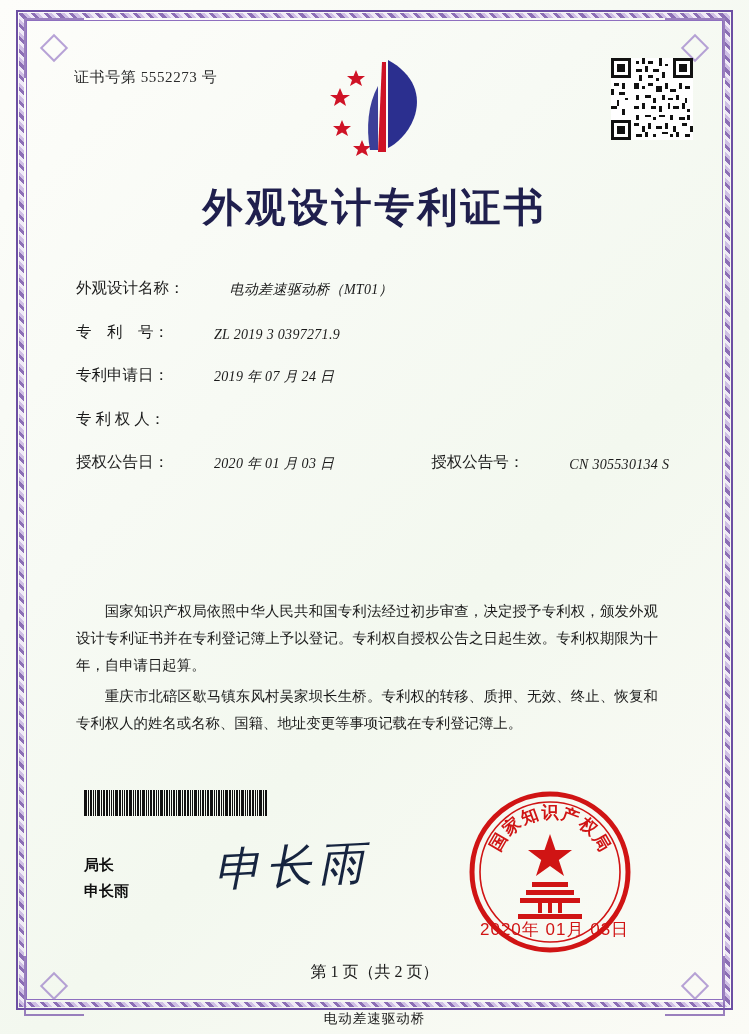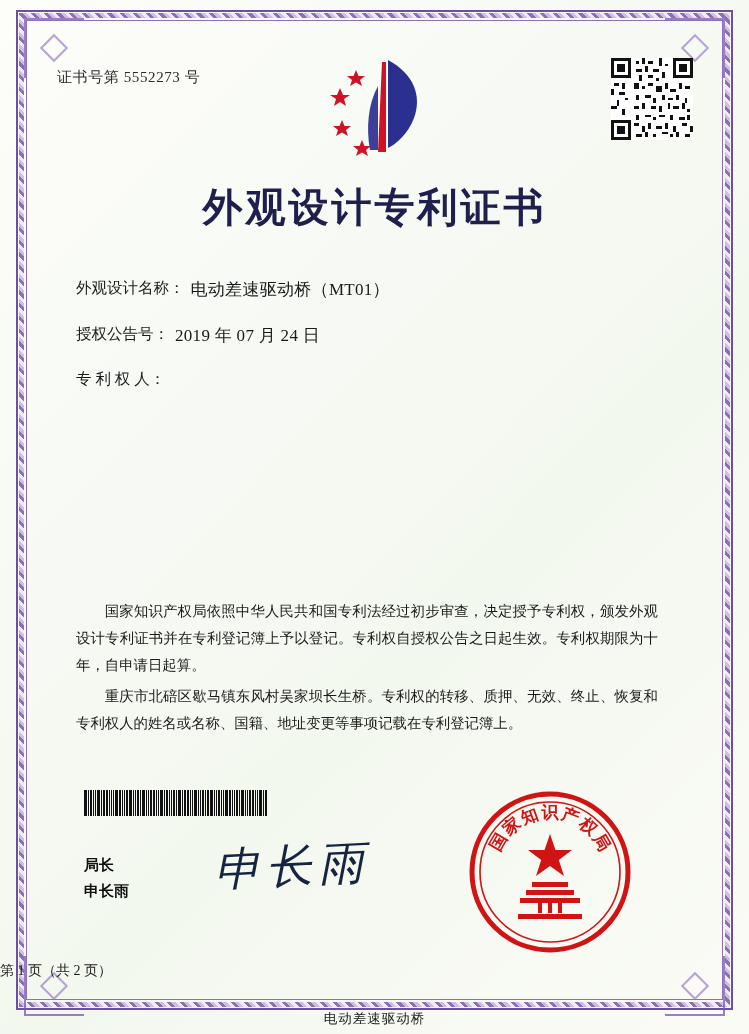--- a/index.html
+++ b/index.html
@@ -74,21 +74,21 @@
     opacity: .7;
   }
   .corner-dot.tl { left: 44px; top: 38px; }
   .corner-dot.tr { right: 44px; top: 38px; }
   .corner-dot.bl { left: 44px; bottom: 38px; }
   .corner-dot.br { right: 44px; bottom: 38px; }
 
   
   .cert-number {
     position: absolute;
-    left: 57px; top: 68px;
+    left: 74px; top: 68px;
     font-size: 15px;
     color: #2b2b2b;
     letter-spacing: .6px;
     font-family: "Liberation Serif", "DejaVu Serif", serif;
   }
 
   .emblem {
     position: absolute;
     left: 322px; top: 52px;
     width: 110px; height: 108px;
@@ -116,34 +116,36 @@
   .fields {
     position: absolute;
     left: 76px;
     top: 278px;
     width: 600px;
     font-size: 15.5px;
     color: #1a1a1a;
   }
   .field-row {
     display: flex;
-    align-items: flex-start;
+    align-items: flex-end;
     margin-bottom: 22.5px;
     white-space: nowrap;
+    gap: 39px;
   }
   .field-label {
     font-size: 15.5px;
     color: #1a1a1a;
     letter-spacing: 0px;
   }
   .field-value {
-    font-size: 17px;
+    font-size: 14px;
     color: #1a1a1a;
     margin-left: 6px;
     letter-spacing: .3px;
+    font-style: italic;
   }
   .field-row.two-col .second-label {
     margin-left: 58px;
   }
 
   
   .paragraphs {
     position: absolute;
     left: 76px;
     top: 598px;
@@ -213,22 +215,22 @@
     color: #d01414;
     letter-spacing: 1px;
     font-family: "Liberation Sans", sans-serif;
   }
 
   
   .page-num {
     position: absolute;
     left: 0; right: 0;
     top: 962px;
-    text-align: left;
-    font-size: 14px;
+    text-align: center;
+    font-size: 16px;
     color: #1a1a1a;
   }
   .footnote {
     position: absolute;
     left: 0; right: 0;
     top: 1010px;
     text-align: center;
     font-size: 13.5px;
     color: #1a1a1a;
     letter-spacing: 1px;
@@ -353,25 +355,35 @@
   </svg>
 
   <div class="title">外观设计专利证书</div>
 
   <div class="fields">
     <div class="field-row">
       <span class="field-label">外观设计名称：</span>
       <span class="field-value">电动差速驱动桥（MT01）</span>
     </div>
     <div class="field-row">
-      <span class="field-label">授权公告号：</span>
+      <span class="field-label">专　利　号：</span>
+      <span class="field-value">ZL 2019 3 0397271.9</span>
+    </div>
+    <div class="field-row">
+      <span class="field-label">专利申请日：</span>
       <span class="field-value">2019 年 07 月 24 日</span>
     </div>
     <div class="field-row">
       <span class="field-label">专 利 权 人：</span>
+    </div>
+    <div class="field-row two-col">
+      <span class="field-label">授权公告日：</span>
+      <span class="field-value">2020 年 01 月 03 日</span>
+      <span class="field-label second-label">授权公告号：</span>
+      <span class="field-value">CN 305530134 S</span>
     </div>
   </div>
 
   <div class="paragraphs">
     <p>国家知识产权局依照中华人民共和国专利法经过初步审查，决定授予专利权，颁发外观设计专利证书并在专利登记簿上予以登记。专利权自授权公告之日起生效。专利权期限为十年，自申请日起算。</p>
     <p>重庆市北碚区歇马镇东风村吴家坝长生桥。专利权的转移、质押、无效、终止、恢复和专利权人的姓名或名称、国籍、地址变更等事项记载在专利登记簿上。</p>
   </div>
 
   <div class="barcode" id="barcode"><i style="width:3px"></i><i style="width:1px"></i><i style="width:2px"></i><i style="width:1px"></i><i style="width:1px"></i><i style="width:3px"></i><i style="width:1px"></i><i style="width:2px"></i><i style="width:2px"></i><i style="width:1px"></i><i style="width:1px"></i><i style="width:1px"></i><i style="width:3px"></i><i style="width:2px"></i><i style="width:1px"></i><i style="width:1px"></i><i style="width:2px"></i><i style="width:3px"></i><i style="width:1px"></i><i style="width:1px"></i><i style="width:2px"></i><i style="width:1px"></i><i style="width:3px"></i><i style="width:1px"></i><i style="width:1px"></i><i style="width:2px"></i><i style="width:2px"></i><i style="width:1px"></i><i style="width:1px"></i><i style="width:3px"></i><i style="width:1px"></i><i style="width:2px"></i><i style="width:1px"></i><i style="width:1px"></i><i style="width:2px"></i><i style="width:1px"></i><i style="width:3px"></i><i style="width:1px"></i><i style="width:2px"></i><i style="width:2px"></i><i style="width:1px"></i><i style="width:1px"></i><i style="width:3px"></i><i style="width:1px"></i><i style="width:1px"></i><i style="width:2px"></i><i style="width:1px"></i><i style="width:2px"></i><i style="width:3px"></i><i style="width:1px"></i><i style="width:1px"></i><i style="width:2px"></i><i style="width:1px"></i><i style="width:1px"></i><i style="width:3px"></i><i style="width:2px"></i><i style="width:1px"></i><i style="width:1px"></i><i style="width:2px"></i><i style="width:1px"></i><i style="width:3px"></i><i style="width:1px"></i><i style="width:1px"></i><i style="width:2px"></i><i style="width:2px"></i><i style="width:1px"></i><i style="width:1px"></i><i style="width:3px"></i><i style="width:1px"></i><i style="width:2px"></i></div>
 
@@ -395,17 +407,18 @@
     <g fill="#d01414" font-family="'Liberation Serif', serif" font-size="17" font-weight="bold">
       <text x="82" y="28" text-anchor="middle" transform="rotate(-60 82 82)">国</text>
       <text x="82" y="28" text-anchor="middle" transform="rotate(-40 82 82)">家</text>
       <text x="82" y="28" text-anchor="middle" transform="rotate(-20 82 82)">知</text>
       <text x="82" y="28" text-anchor="middle">识</text>
       <text x="82" y="28" text-anchor="middle" transform="rotate(20 82 82)">产</text>
       <text x="82" y="28" text-anchor="middle" transform="rotate(40 82 82)">权</text>
       <text x="82" y="28" text-anchor="middle" transform="rotate(60 82 82)">局</text>
     </g>
   </svg>
+  <div class="seal-date">2020年 01月 03日</div>
 
   <div class="page-num">第 1 页（共 2 页）</div>
   <div class="footnote">电动差速驱动桥</div>
 
 </div>
 
 </body></html>

